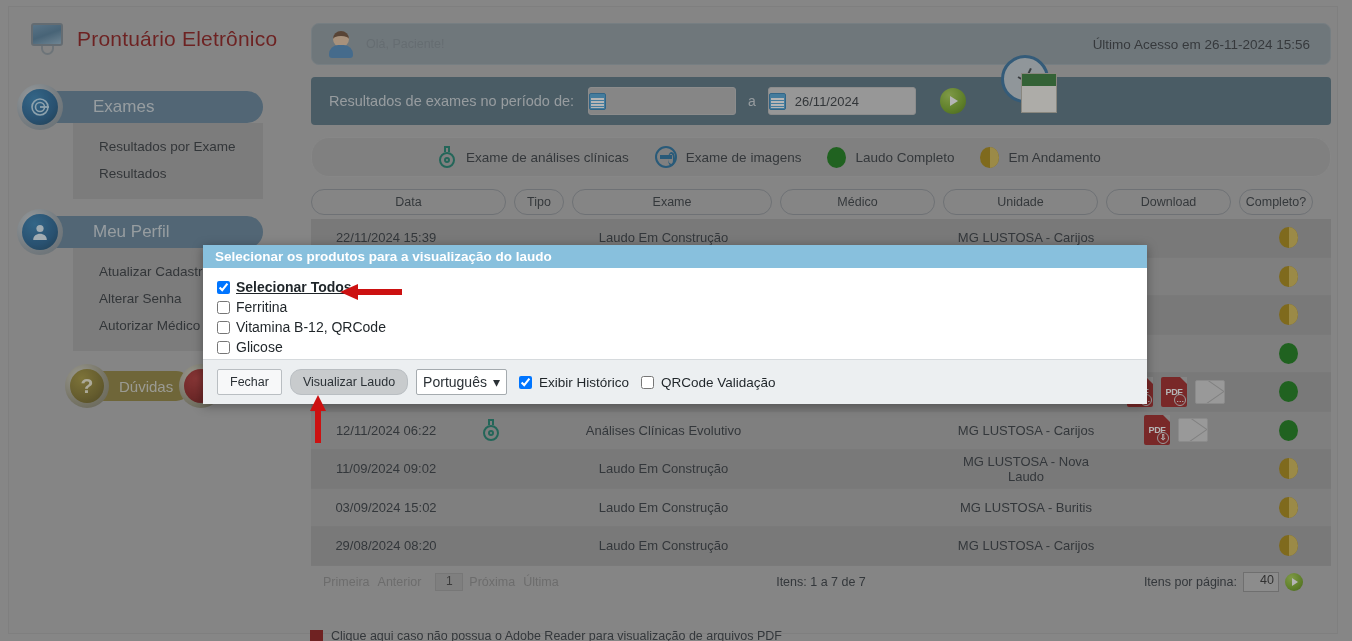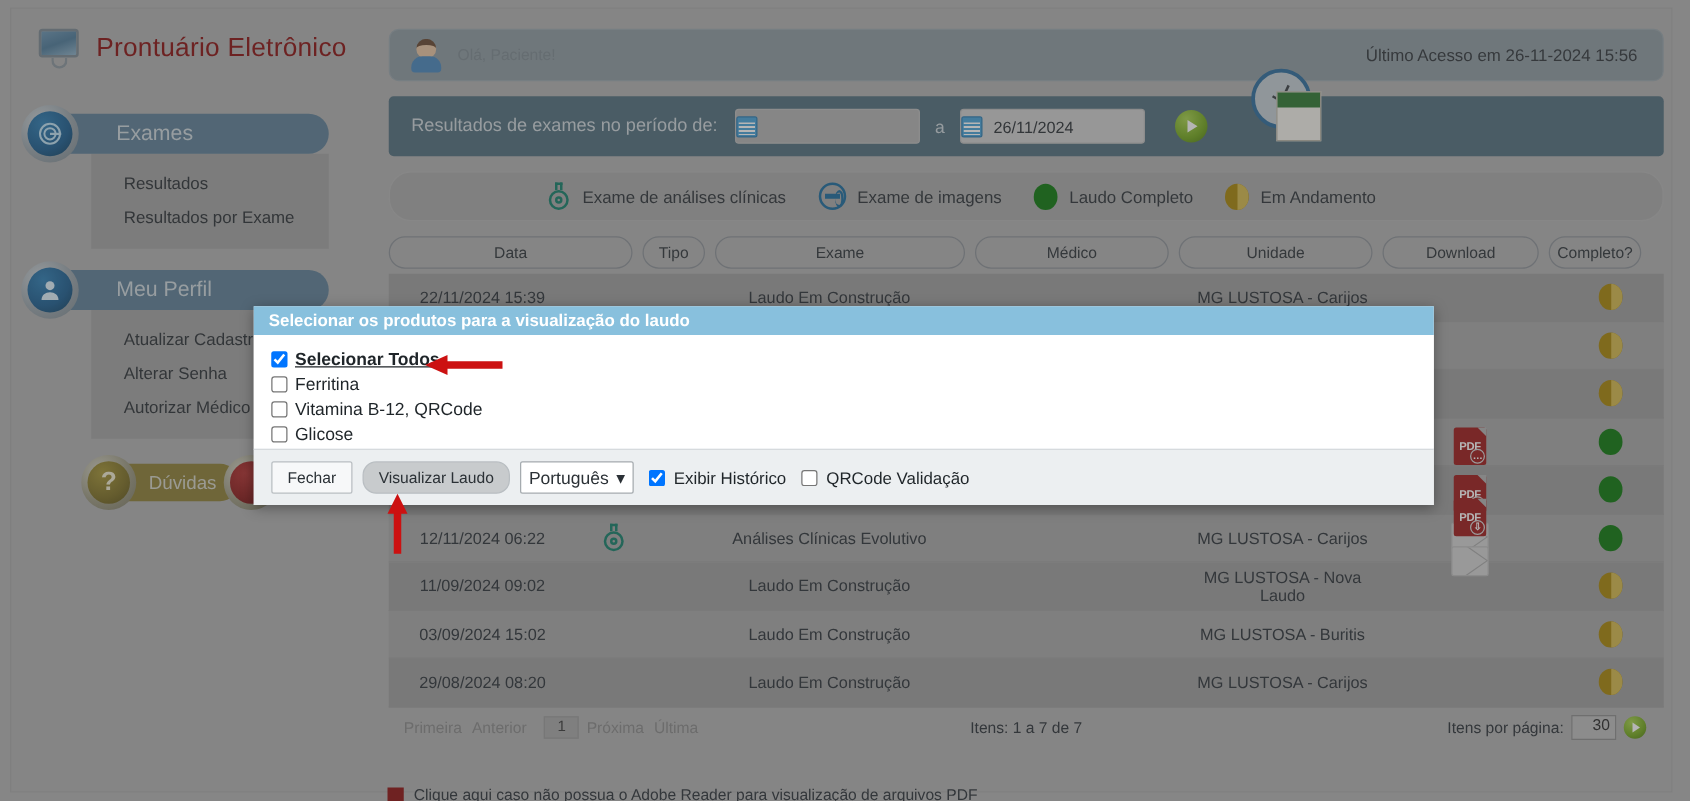--- a/index.html
+++ b/index.html
@@ -322,21 +322,21 @@
     border-bottom: 1px solid #a0a0a0;
     background: #9f9f9f;
     font-size: 13px; color: #2e343a;
   }
   .trow.alt { background: #a8a8a8; }
   .c-data { width: 150px; text-align: center; }
   .c-tipo { width: 60px; display: flex; align-items: center; justify-content: center; }
   .c-exame { width: 285px; text-align: center; }
   .c-medico { width: 140px; text-align: center; }
   .c-unidade { width: 160px; text-align: center; }
-  .c-download { width: 140px; display: flex; align-items: center; justify-content: center; gap: 8px; flex-direction: column; }
+  .c-download { width: 140px; display: flex; align-items: center; justify-content: center; gap: 8px; }
   .c-completo { width: 85px; display: flex; align-items: center; justify-content: center; }
 
   .pdf-icon {
     width: 26px; height: 30px;
     background: #9e1c1c;
     border-radius: 2px;
     position: relative;
     display: flex; align-items: center; justify-content: center;
     color: #fff; font-size: 9px; font-weight: bold;
     letter-spacing: -.3px;
@@ -382,21 +382,21 @@
     width: 28px; height: 18px;
     border: 1px solid #9b9b9b; background: #a8a8a8;
     text-align: center; font-size: 12px; color: #3b3b3b;
     margin: 0 6px;
   }
   .pager .items-mid {
     position: absolute; left: 0; right: 0; text-align: center;
     color: #2e343a;
   }
   .pager .right {
-    position: absolute; right: 14px;
+    position: absolute; right: 28px;
     display: flex; align-items: center; gap: 6px; color: #2e343a;
   }
   .pager .ipp {
     width: 36px; height: 20px;
     background: #bdbdbd; border: 1px solid #8f8f8f;
     text-align: right; padding-right: 4px; font-size: 12.5px; color: #2b2b2b;
   }
   .pager .go-small {
     width: 18px; height: 18px; border-radius: 50%;
     background: radial-gradient(circle at 35% 28%, #a8d34e 0%, #74a81e 60%, #4e7b10 100%);
@@ -540,22 +540,22 @@
             <svg width="22" height="22" viewBox="0 0 22 22" aria-hidden="true">
               <circle cx="11" cy="11" r="8" fill="none" stroke="#bfe0f2" stroke-width="1.6"></circle>
               <circle cx="11" cy="11" r="4.5" fill="none" stroke="#bfe0f2" stroke-width="1.6"></circle>
               <path d="M11 11 H20" stroke="#bfe0f2" stroke-width="1.8"></path>
             </svg>
           </div>
         </div>
         <span>Exames</span>
       </div>
       <div class="side-menu">
+        <a href="#">Resultados por Exame</a>
         <a href="#">Resultados</a>
-        <a href="#">Resultados por Exame</a>
       </div>
     </div>
 
     <div class="side-group" style="left:26px; top:209px;">
       <div class="side-head">
         <div class="side-badge">
           <div class="inner">
             <svg width="22" height="22" viewBox="0 0 22 22" aria-hidden="true">
               <circle cx="11" cy="7.5" r="3.6" fill="#dff0fb"></circle>
               <path d="M4.2 19c0-4 3.2-6.2 6.8-6.2S17.8 15 17.8 19z" fill="#dff0fb"></path>
@@ -779,21 +779,21 @@
 
       <div class="pager">
         <span class="lnk">Primeira</span>
         <span class="lnk">Anterior</span>
         <span class="pnum">1</span>
         <span class="lnk">Próxima</span>
         <span class="lnk">Última</span>
         <span class="items-mid">Itens: 1 a 7 de 7</span>
         <span class="right">
           <span>Itens por página:</span>
-          <span class="ipp">30</span>
+          <span class="ipp">40</span>
           <span class="go-small">
               <span class="tri"></span>
             </span>
         </span>
       </div>
 
     </div>
   </div>
 
   <div class="adobe-note">

